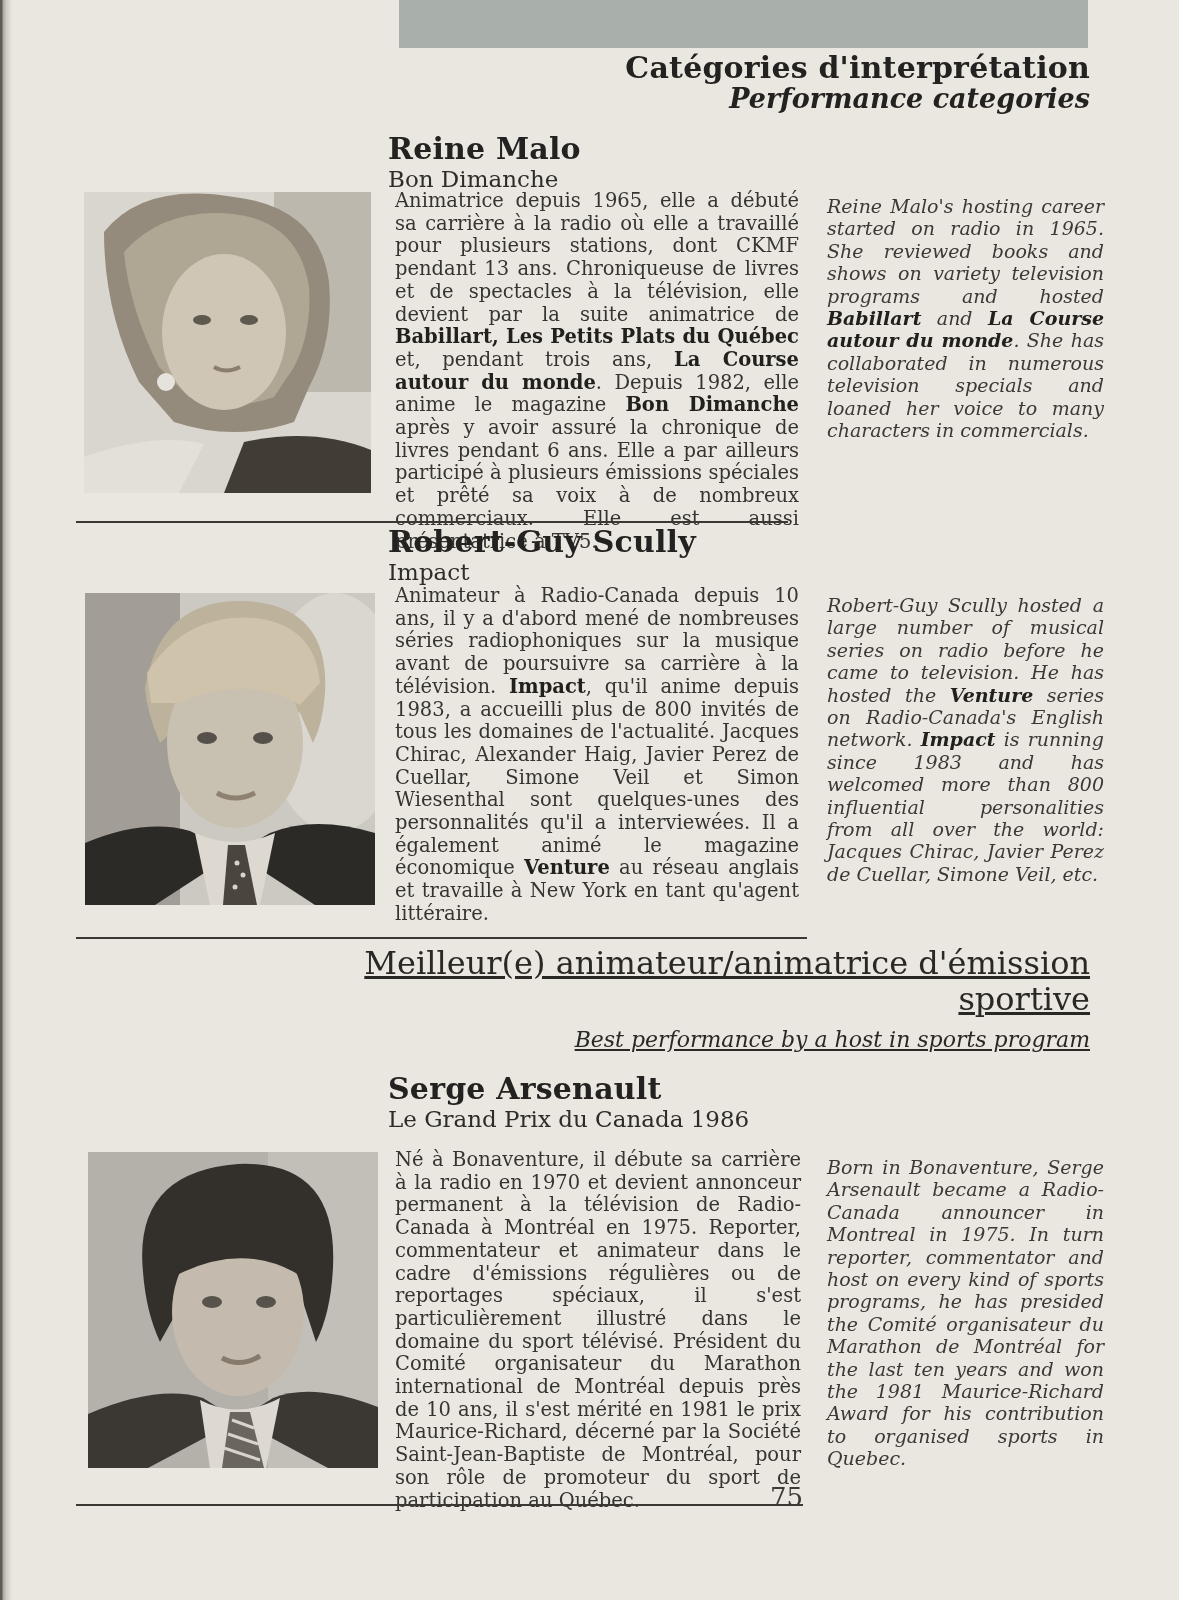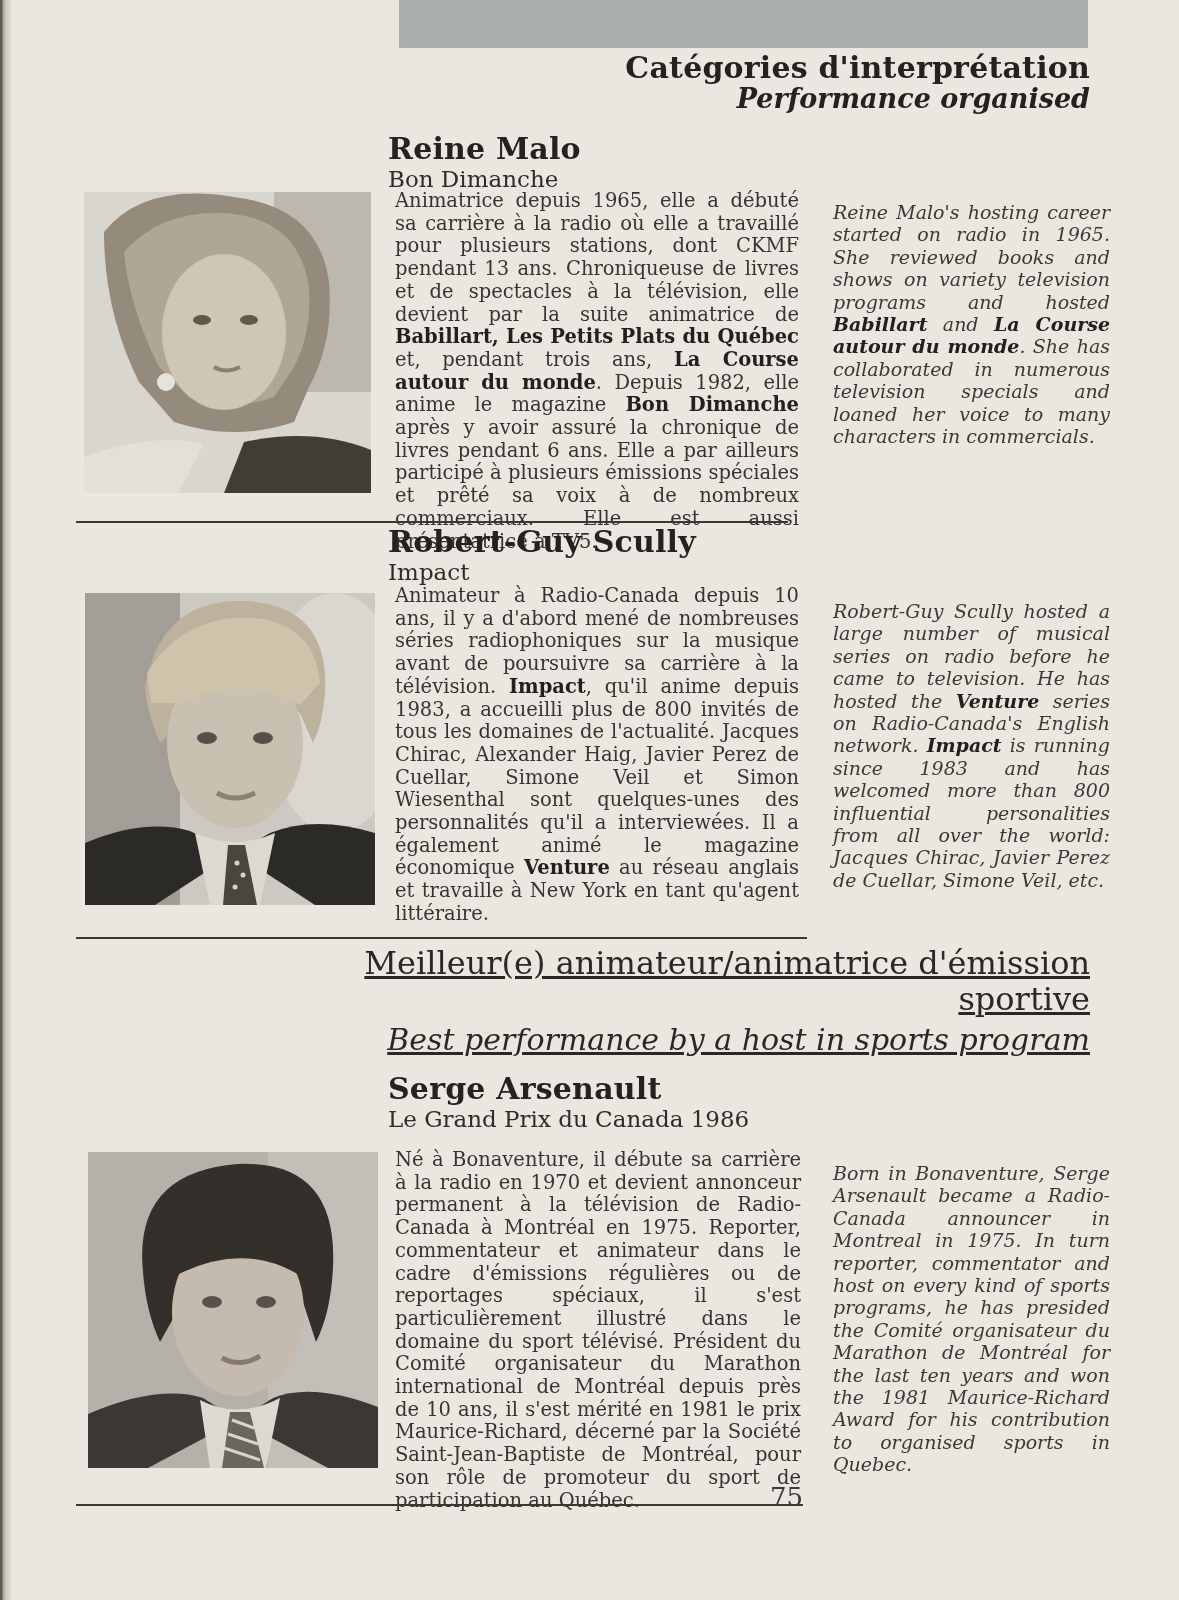--- a/index.html
+++ b/index.html
@@ -25,50 +25,50 @@
     background:linear-gradient(270deg,#cfccc4 0px,rgba(234,231,224,0) 10px);}
   
   .top-bar{position:absolute;left:399px;top:0;width:689px;height:48px;background:var(--bar);}
   .header{position:absolute;left:400px;top:52px;width:690px;text-align:right;color:#242220;}
   .header .h-fr{font-size:30px;font-weight:700;letter-spacing:.2px;line-height:32px;}
   .header .h-en{font-size:27px;font-weight:700;font-style:italic;line-height:30px;}
   
   .pname{position:absolute;left:388px;font-size:30px;font-weight:700;color:#242220;letter-spacing:.2px;white-space:nowrap;}
   .pprog{position:absolute;left:388px;font-size:23px;color:#2e2c28;white-space:nowrap;}
   .bio-fr{position:absolute;left:388px;width:404px;margin:7px;font-size:19.5px;line-height:22.7px;text-align:justify;color:var(--ink);}
-  .bio-en{position:absolute;left:817px;width:277px;margin:16px;font-size:19px;line-height:22.4px;font-style:italic;text-align:justify;color:#3c3935;}
+  .bio-en{position:absolute;left:817px;width:277px;margin:10px;font-size:19px;line-height:22.4px;font-style:italic;text-align:justify;color:#3c3935;}
   .bio-fr b,.bio-en b{font-weight:700;color:var(--ink-strong);}
   .rule{position:absolute;height:2px;background:var(--rule);border:0;margin:0;}
   .rule1{left:76px;top:521px;width:712px;}
   .rule2{left:76px;top:937px;width:731px;}
   .rule3{left:76px;top:1504px;width:727px;}
   
   .section-heading{position:absolute;left:300px;top:945px;width:790px;text-align:right;color:#2a2824;text-decoration:underline;}
   .section-heading .sh-fr{font-size:32px;line-height:36px;}
-  .section-heading .sh-en{font-size:30px;line-height:34px;font-style:italic;margin-top:6px;}
+  .section-heading .sh-en{font-size:22px;line-height:34px;font-style:italic;margin-top:6px;}
   
   .photo{position:absolute;overflow:hidden;background:#c8c5bf;}
   .photo svg{display:block;width:100%;height:100%;}
   .photo1{left:84px;top:192px;width:287px;height:301px;}
   .photo2{left:85px;top:593px;width:290px;height:312px;}
   .photo3{left:88px;top:1152px;width:290px;height:316px;}
   
   .pagenum{position:absolute;left:770px;top:1482px;font-size:26px;color:#3c3a36;text-align:right;}
 </style>
 </head>
 <body>
 
 <div class="page">
   <div class="edge-left"></div>
   <div class="edge-right"></div>
 
   <div class="top-bar"></div>
   <div class="header">
     <div class="h-fr">Catégories d'interprétation</div>
-    <div class="h-en">Performance organised</div>
+    <div class="h-en">Performance categories</div>
   </div>
 
   <div class="pname" style="top:131px;text-align:right;">Reine Malo</div>
   <div class="pprog" style="top:166px;">Bon Dimanche</div>
   <div class="photo photo1">
     <svg viewBox="0 0 287 301" preserveAspectRatio="none">
       <rect x="0" y="0" width="287" height="301" fill="#d9d6cf"></rect>
       <rect x="190" y="0" width="97" height="200" fill="#bdb8ae"></rect>
       <path d="M20 40 Q60 -10 150 5 Q235 15 245 90 Q250 150 225 195 L210 230 Q150 250 90 230 L55 190 Q20 120 20 40 Z" fill="#958b7c"></path>
       <path d="M40 60 Q80 15 150 22 Q215 30 225 95 Q228 140 210 175 L190 205 Q150 220 105 205 L75 175 Q45 115 40 60 Z" fill="#b0a694"></path>

